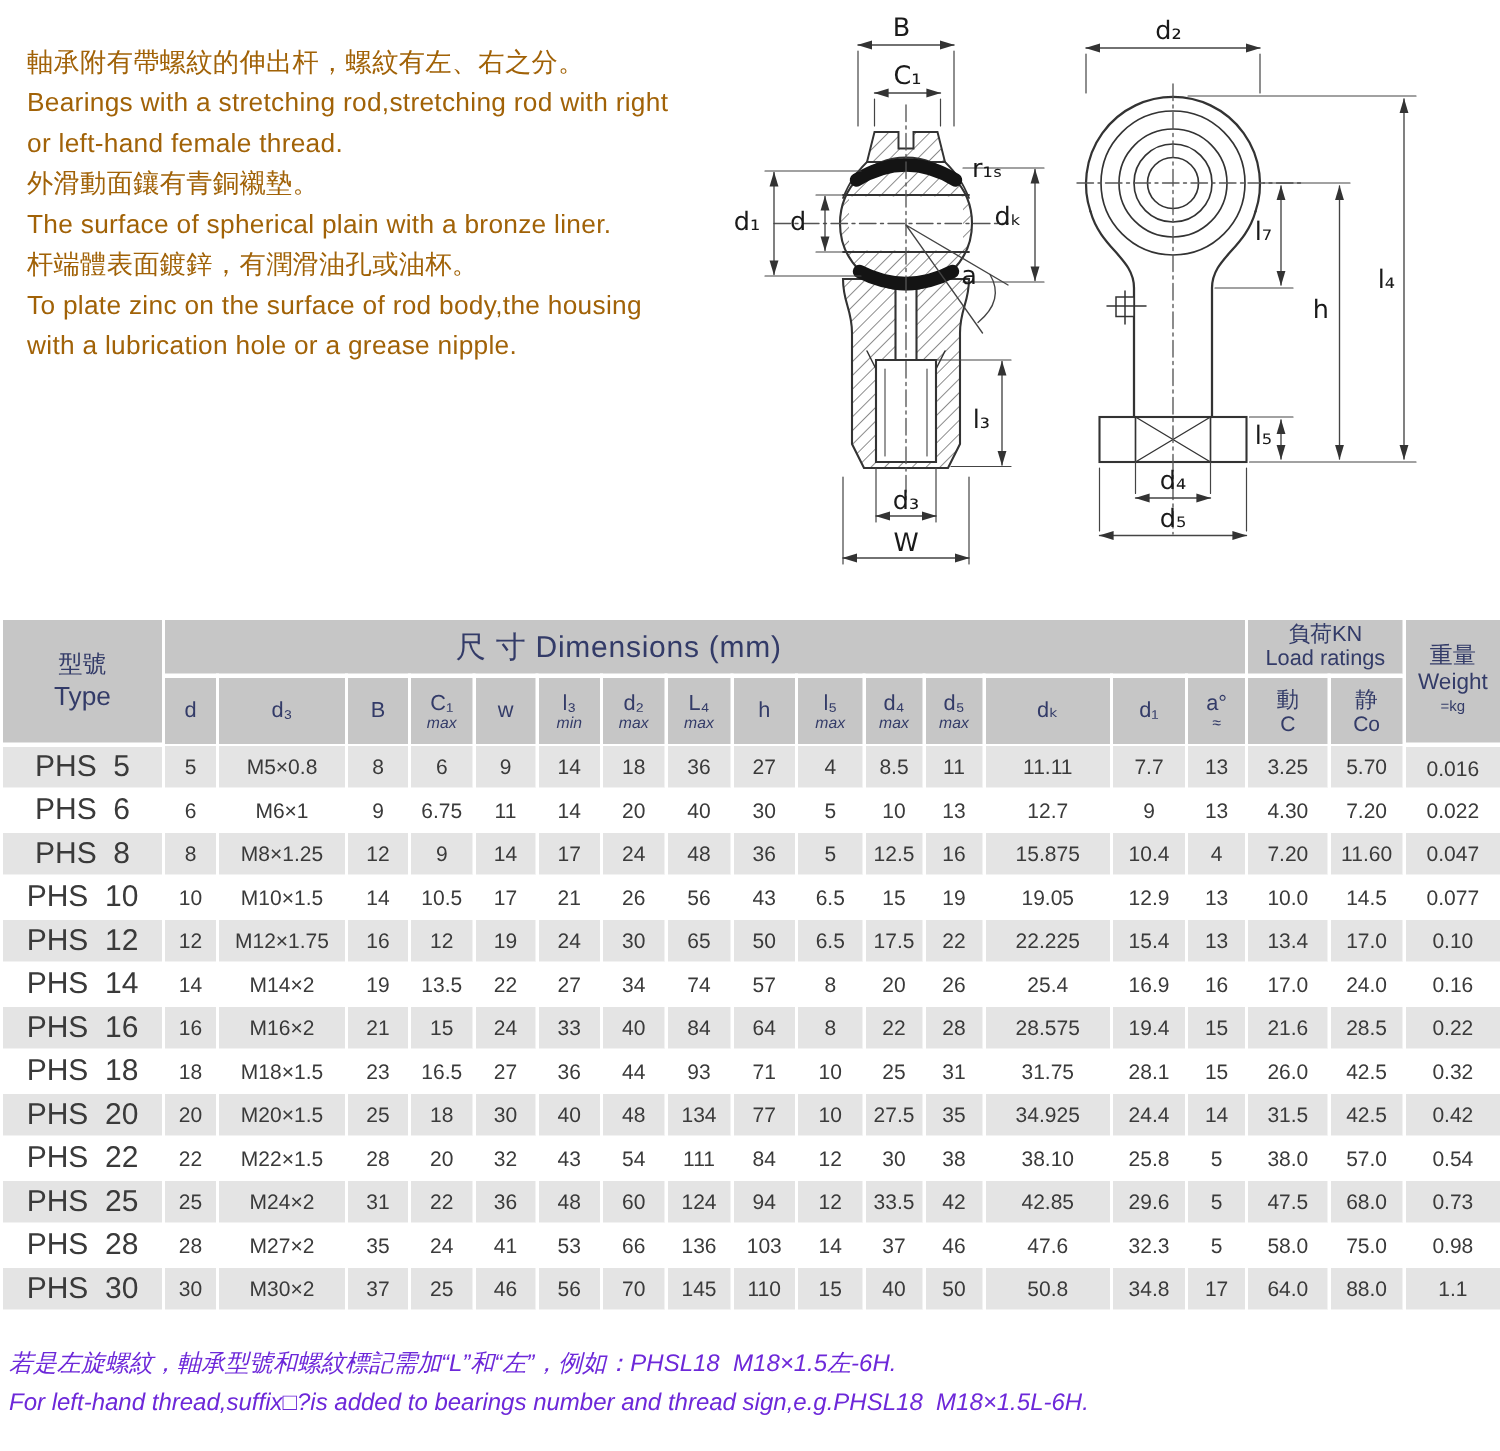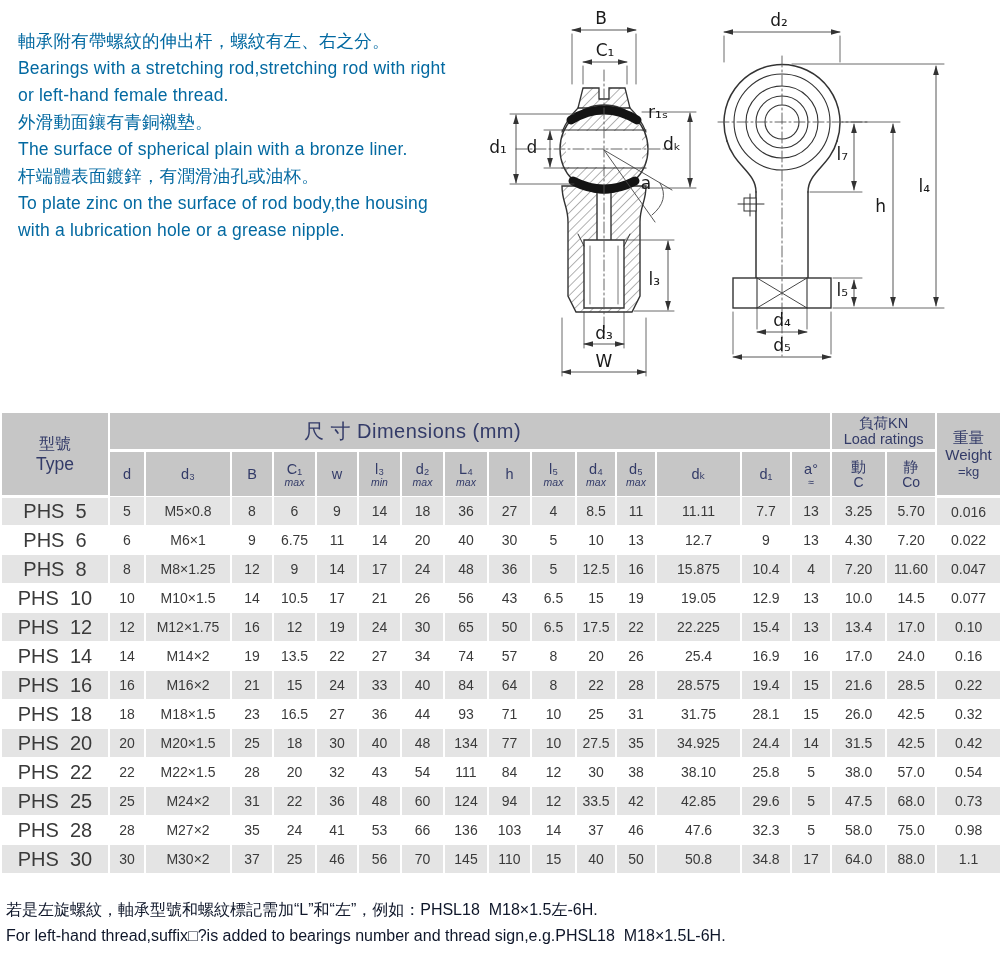--- a/index.html
+++ b/index.html
@@ -3,21 +3,21 @@
 <meta charset="utf-8">
 <style>
   html,body { margin:0; padding:0; }
   body {
     width:1000px; height:967px; position:relative; overflow:hidden;
     background:#ffffff;
     font-family:"Liberation Sans","DejaVu Sans",sans-serif;
     -webkit-font-smoothing:antialiased;
   }
   
-  .intro { position:absolute; left:18px; top:28px; color:#0369a1; }
+  .intro { position:absolute; left:18px; top:28px; color:#a16207; }
   .intro div { font-size:17.5px; line-height:27px; white-space:pre; letter-spacing:0.2px; }
   
   .drawing { position:absolute; left:460px; top:0; }
   .drawing text { font-family:"DejaVu Sans","Liberation Sans",sans-serif; fill:#1a1a1a; font-size:17px; }
   
   table.dim {
     position:absolute; left:0; top:412px; width:1000px;
     border-collapse:collapse; table-layout:fixed;
   }
   table.dim th, table.dim td {
@@ -28,32 +28,32 @@
   tr.h1 { height:38px; }
   tr.h1 th { border-bottom-width:3px; }
   tr.h2 { height:46px; }
   .dims-label { font-size:20px; padding-right:115px !important; letter-spacing:0.5px; }
   .t-zh { font-size:16px; line-height:19px; }
   .t-en { font-size:17.5px; line-height:22px; }
   .lr-zh { font-size:14.5px; line-height:16px;text-align:center; }
   .lr-en { font-size:14.5px; line-height:16px; }
   .w-zh { font-size:15.5px; line-height:17px; }
   .w-en { font-size:15px; line-height:17px; }
-  .w-kg { font-size:13px; line-height:17px; }
+  .w-kg { font-size:10px; line-height:17px; }
   .sym { font-size:14.5px; line-height:16px; }
   .sub { font-size:10.5px; line-height:11px;font-style:italic; }
   .lc-zh { font-size:15px; line-height:16px; }
   .lc-en { font-size:14px; line-height:15px; }
   tbody tr { height:29px; }
   tbody td { font-size:14px; color:#3a3a3a; }
   tbody tr.odd td { background:#e4e4e4; }
   tbody tr.even td { background:#ffffff; }
   tbody td.type { white-space:pre; font-size:20px;margin-top:44px; }
   
-  .footnote { position:absolute; left:6px; top:897px; color:#0f172a; }
+  .footnote { position:absolute; left:6px; top:897px; color:#6d28d9;font-style:italic; }
   .footnote div { font-size:16px; line-height:26px; white-space:pre; }
 </style>
 </head>
 <body>
 
 <div class="intro">
   <div>軸承附有帶螺紋的伸出杆，螺紋有左、右之分。</div>
   <div>Bearings with a stretching rod,stretching rod with right</div>
   <div>or left-hand female thread.</div>
   <div>外滑動面鑲有青銅襯墊。</div>

